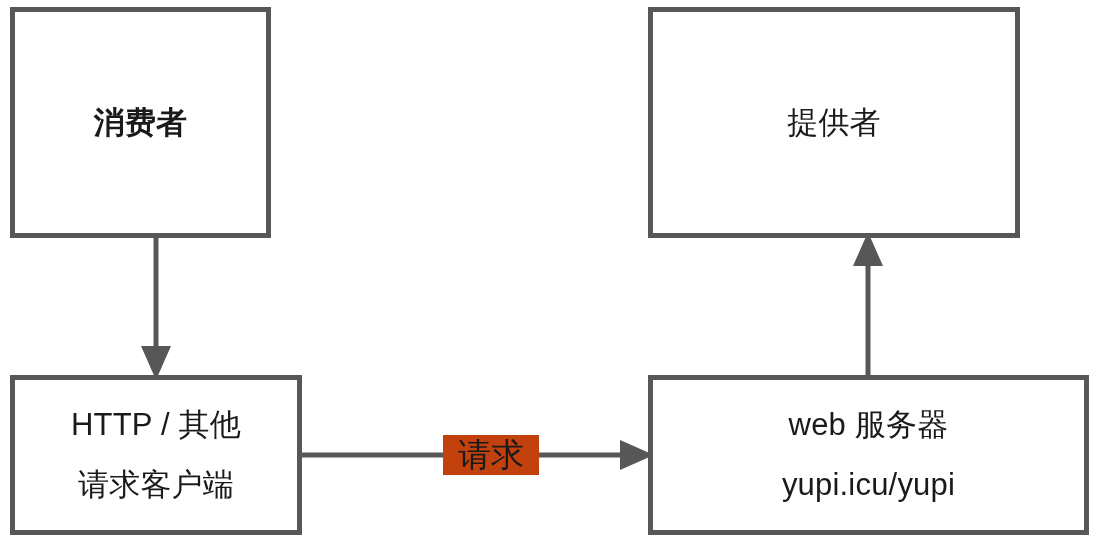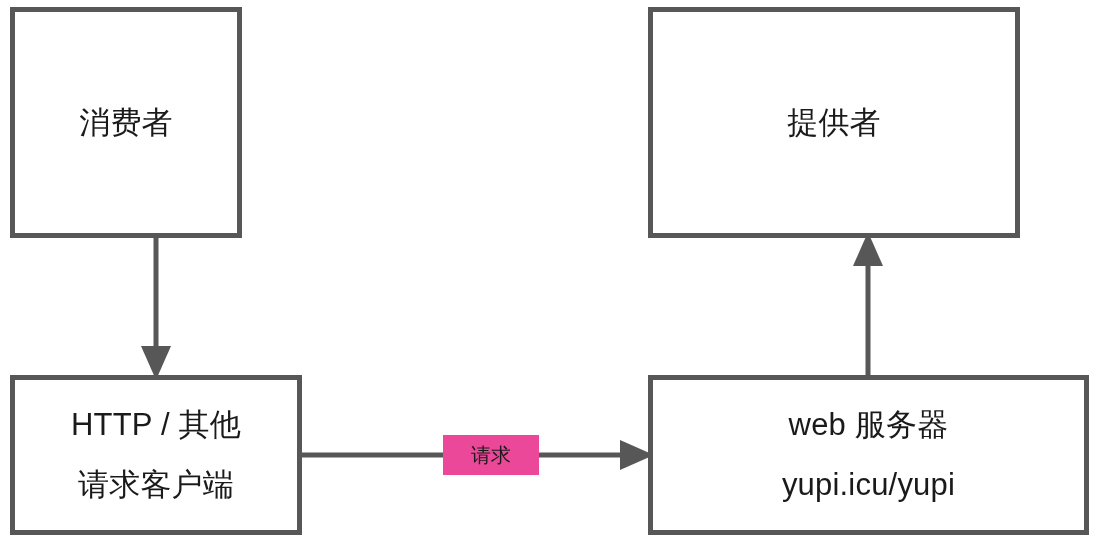--- a/index.html
+++ b/index.html
@@ -34,22 +34,23 @@
     display: block;
     text-align: center;
     white-space: nowrap;
     font-size: 31px;
     line-height: 60px;
     letter-spacing: 0.2px;
   }
   #node-consumer {
     left: 10px;
     top: 7px;
-    width: 232px;
+    width: 261px;
     height: 231px;
+    font-weight: bold;
   }
   #node-provider {
     left: 648px;
     top: 7px;
     width: 372px;
     height: 231px;
   }
   #node-client {
     left: 10px;
     top: 375px;
@@ -80,23 +81,23 @@
   }
   #edge-up {
     left: 832px;
     top: 230px;
     width: 72px;
     height: 152px;
   }
   .edge-label {
     position: absolute;
     z-index: 2;
-    background: #ec4899;
+    background: #c2410c;
     color: #1a1a1a;
-    font-size: 20px;
+    font-size: 33px;
     line-height: 40px;
     white-space: nowrap;
     padding: 0 6px;
     text-align: center;
   }
   #label-request {
     left: 443px;
     top: 435px;
     width: 84px;
   }

